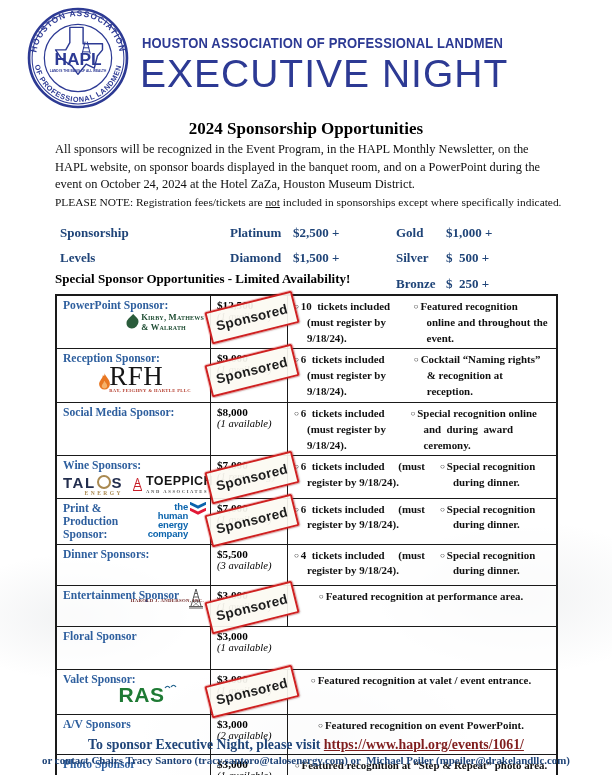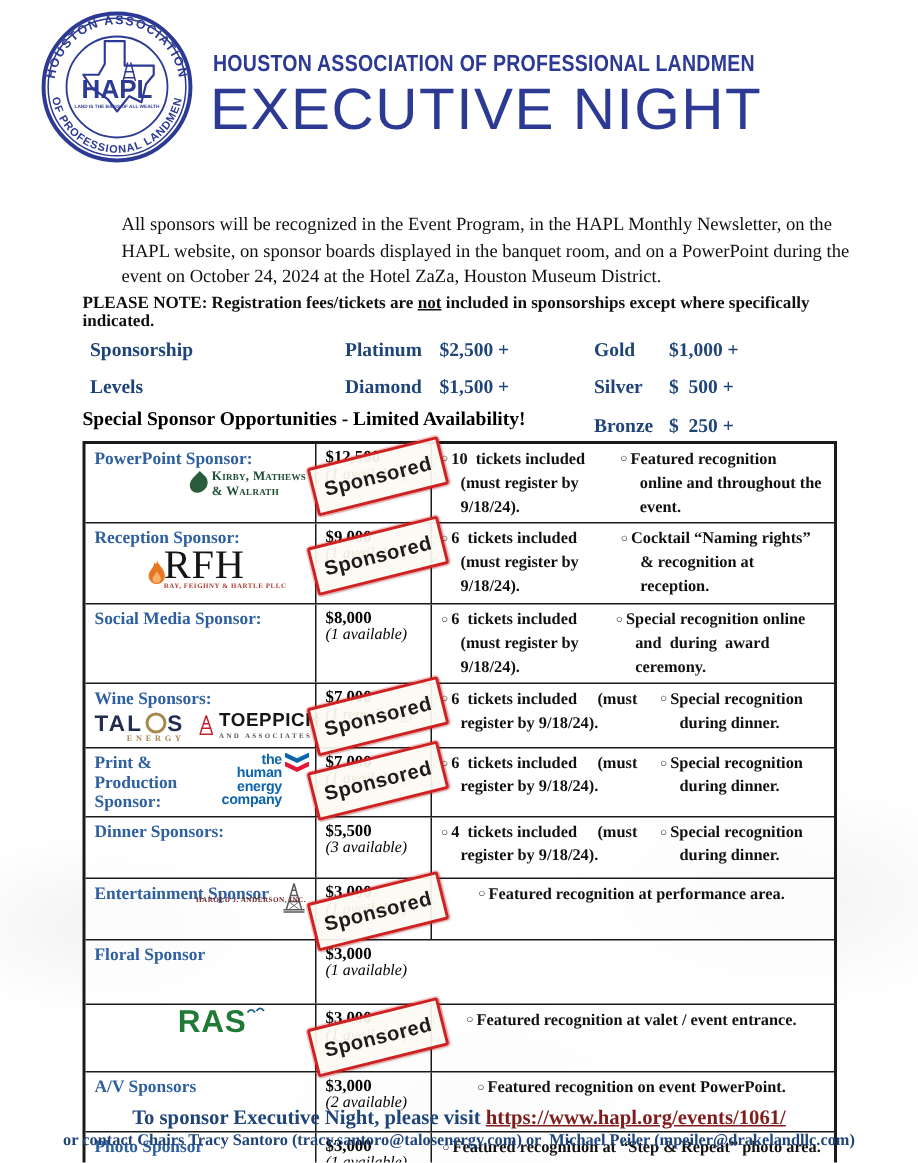--- a/index.html
+++ b/index.html
@@ -31,23 +31,23 @@
   .event-title{
     position:absolute;left:140px;top:52px;
     font-family:"Liberation Sans", sans-serif;font-weight:400;font-size:39px;
     color:#2d3a94;letter-spacing:1px;white-space:nowrap;
   }
 
   
   .doc-title{position:absolute;left:0;top:119px;width:612px;text-align:center;
     font-size:17px;font-weight:700;color:#000;}
   .intro-body{position:absolute;left:55px;top:141px;width:505px;
-    font-size:12.4px;line-height:1.42;color:#101010;margin-left:26px;}
+    font-size:12.4px;line-height:1.42;color:#101010;}
   .note{position:absolute;left:55px;top:196px;width:520px;
-    font-size:11.4px;font-weight:700;color:#101010;}
+    font-size:11.4px;font-weight:400;color:#101010;}
   .note u{text-decoration:underline;}
 
   
   .levels{position:absolute;left:60px;top:220px;width:520px;color:#1f4478;
     font-weight:700;font-size:13px;}
   .lv-label{position:absolute;left:0;top:0;line-height:1.95;}
   .lv-col{position:absolute;top:0;}
   .lv-col1{left:170px;}
   .lv-col2{left:336px;}
   .lv-row{display:flex;line-height:1.95;}
@@ -84,21 +84,21 @@
   
   .logo-kirby{display:flex;align-items:center;justify-content:flex-end;gap:3px;margin-top:1px;padding-right:2px;}
   .kdrop{width:11px;height:13px;background:#2a5c3b;border-radius:0 55% 55% 55%;transform:rotate(45deg);flex:0 0 auto;}
   .ktext{color:#1f4d33;font-size:8.6px;font-variant:small-caps;font-weight:700;line-height:1.1;letter-spacing:.2px;}
 
   .logo-rfh{display:flex;align-items:flex-end;justify-content:flex-end;margin-top:-2px;padding-right:15px;}
   .rfh-main{font-family:"Liberation Serif",serif;font-size:27px;line-height:.9;color:#151515;letter-spacing:.5px;}
   .rfh-sub{font-size:4.6px;color:#b33a2b;font-weight:700;letter-spacing:.4px;text-align:center;}
   .rfh-flame{width:13px;height:20px;margin-right:-2px;}
 
-  .logo-wine{display:flex;align-items:flex-start;gap:9px;margin-top:1px;}
+  .logo-wine{display:flex;align-items:center;gap:9px;margin-top:1px;}
   .talos{display:flex;flex-direction:column;align-items:flex-start;}
   .talos-main{display:flex;align-items:center;font-family:"Liberation Sans",sans-serif;font-weight:700;font-size:15px;color:#232e4e;letter-spacing:1.5px;}
   .tring{width:10px;height:10px;border:2.6px solid #a98950;border-radius:50%;display:inline-block;margin:0 1px;}
   .talos-sub{font-size:5.5px;color:#a98950;font-weight:700;letter-spacing:2.5px;align-self:flex-end;margin-top:-1px;}
   .toeppich{display:flex;align-items:center;gap:3px;}
   .toep-text{display:flex;flex-direction:column;}
   .toep-main{font-family:"Liberation Sans",sans-serif;font-weight:700;font-size:12.5px;color:#161616;letter-spacing:.4px;line-height:1;}
   .toep-sub{font-size:4.6px;color:#555;font-weight:700;letter-spacing:1.6px;margin-top:1.5px;}
 
   .logo-chevron{display:flex;align-items:flex-start;gap:2px;margin-left:2px;}
@@ -155,20 +155,21 @@
             <line x1="54.5" y1="44" x2="61.5" y2="44"></line>
         </g>
         <text x="50" y="57" text-anchor="middle" font-family="Liberation Sans, sans-serif" font-size="17" font-weight="bold" fill="#2d3a94">HAPL</text>
         <text x="50" y="63.5" text-anchor="middle" font-family="Liberation Sans, sans-serif" font-size="3.1" font-weight="bold" fill="#2d3a94">LAND IS THE BASIS OF ALL WEALTH</text>
       </svg>
     </div>
     <div class="org-name">HOUSTON ASSOCIATION OF PROFESSIONAL LANDMEN</div>
     <div class="event-title">EXECUTIVE NIGHT</div>
   </div>
 
+  <div class="doc-title">2024 Sponsorship Opportunities</div>
   <div class="intro-body">All sponsors will be recognized in the Event Program, in the HAPL Monthly Newsletter, on the HAPL website, on sponsor boards displayed in the banquet room, and on a PowerPoint during the event on October 24, 2024 at the Hotel ZaZa, Houston Museum District.</div>
   <div class="note"><span>PLEASE NOTE: Registration fees/tickets are </span><u>not</u><span> included in sponsorships except where specifically indicated.</span></div>
 
   <div class="levels">
     <div class="lv-label">
       <span>Sponsorship</span><br><span>Levels</span>
     </div>
     <div class="lv-col lv-col1">
       <div class="lv-row">
           <span class="lv-name1">Platinum</span>
@@ -368,20 +369,21 @@
         <div class="rtitle">Floral Sponsor</div>
       </div>
       <div class="cell c2">
         <div class="price">$3,000</div>
         <div class="avail">(1 available)</div>
       </div>
     </div>
 
     <div class="trow" style="min-height:44px">
       <div class="cell c1">
+        <div class="rtitle">Valet Sponsor:</div>
         <div class="logo-ras">
           <span class="ras-text">RAS</span>
           <svg class="ras-birds" width="14" height="7" viewBox="0 0 14 7">
             <path d="M1 5 Q3.5 1.5 6 5 M7 4 Q9.5 0.5 12 4" stroke="#1d5f8a" stroke-width="1.2" fill="none"></path>
           </svg>
         </div>
       </div>
       <div class="cell c2">
         <div class="price">$3,000</div>
         <div class="avail">(1 available)</div>

